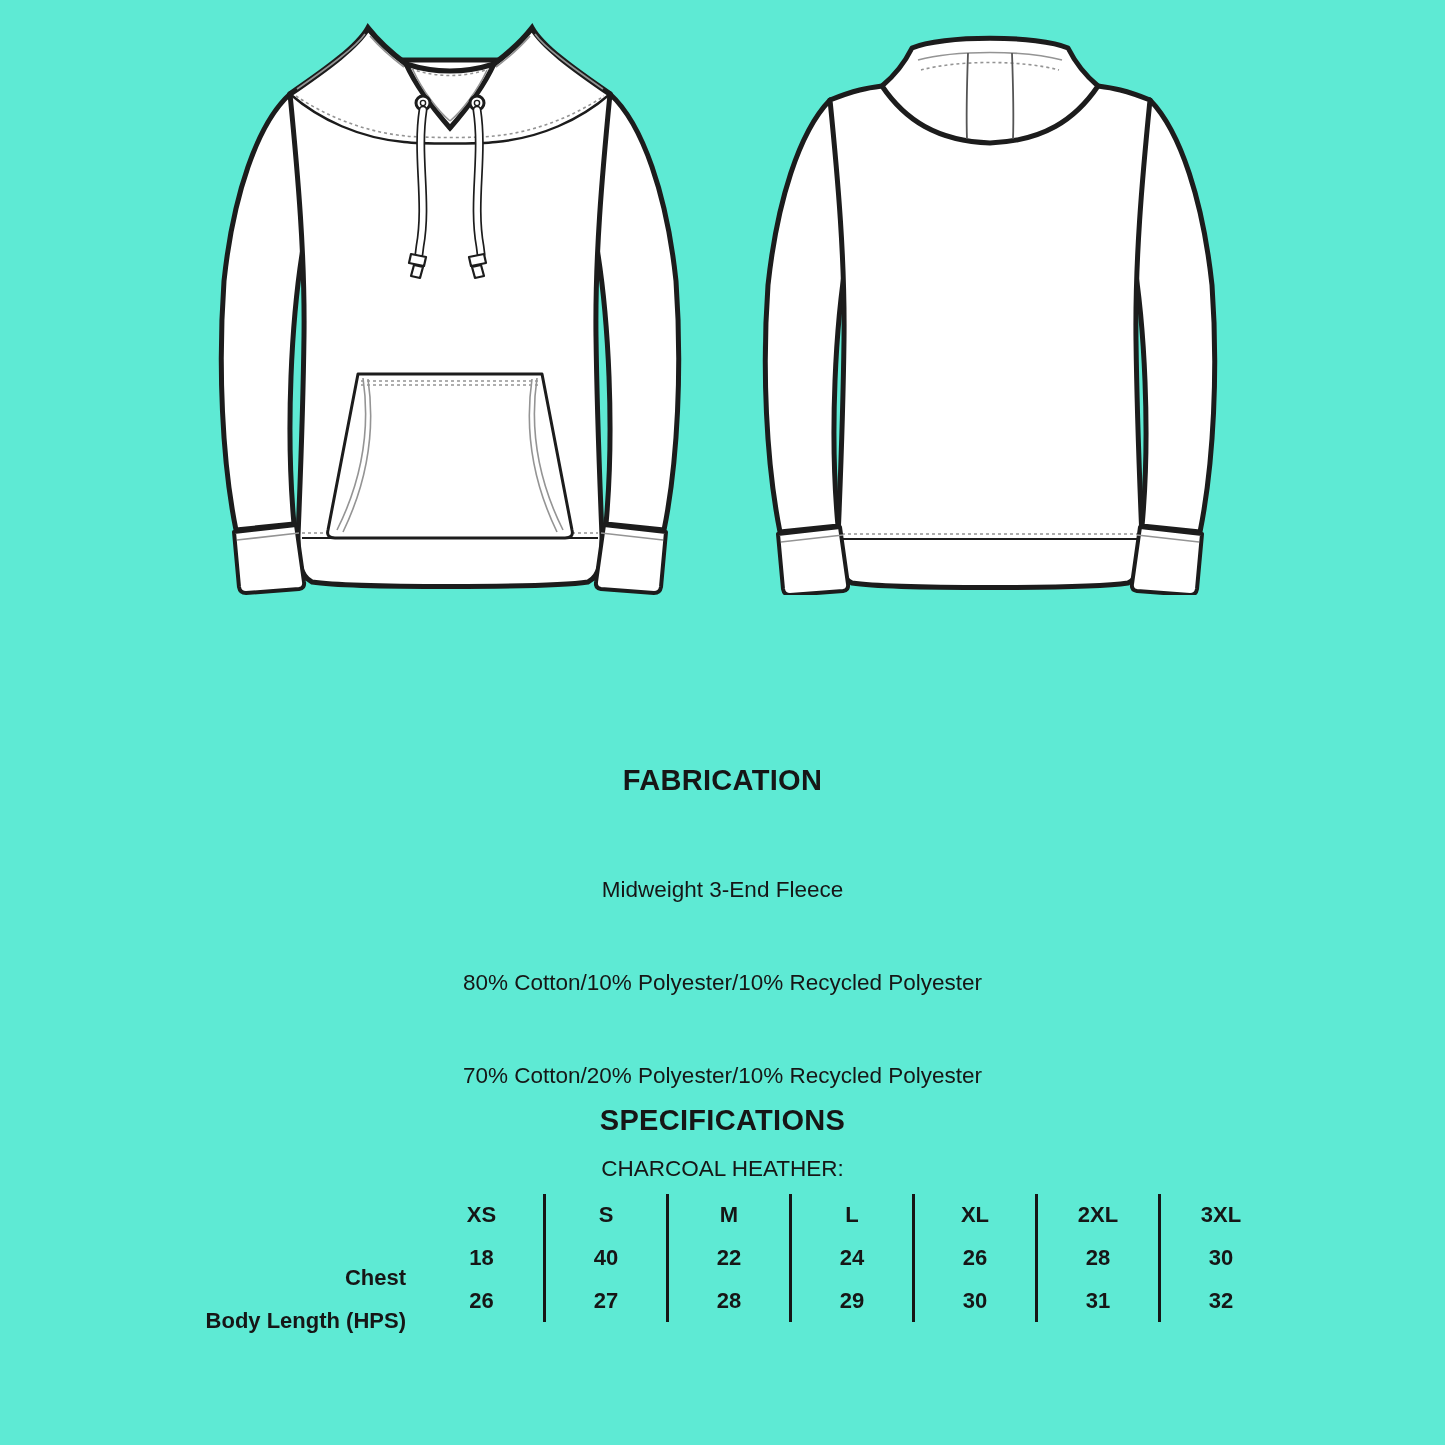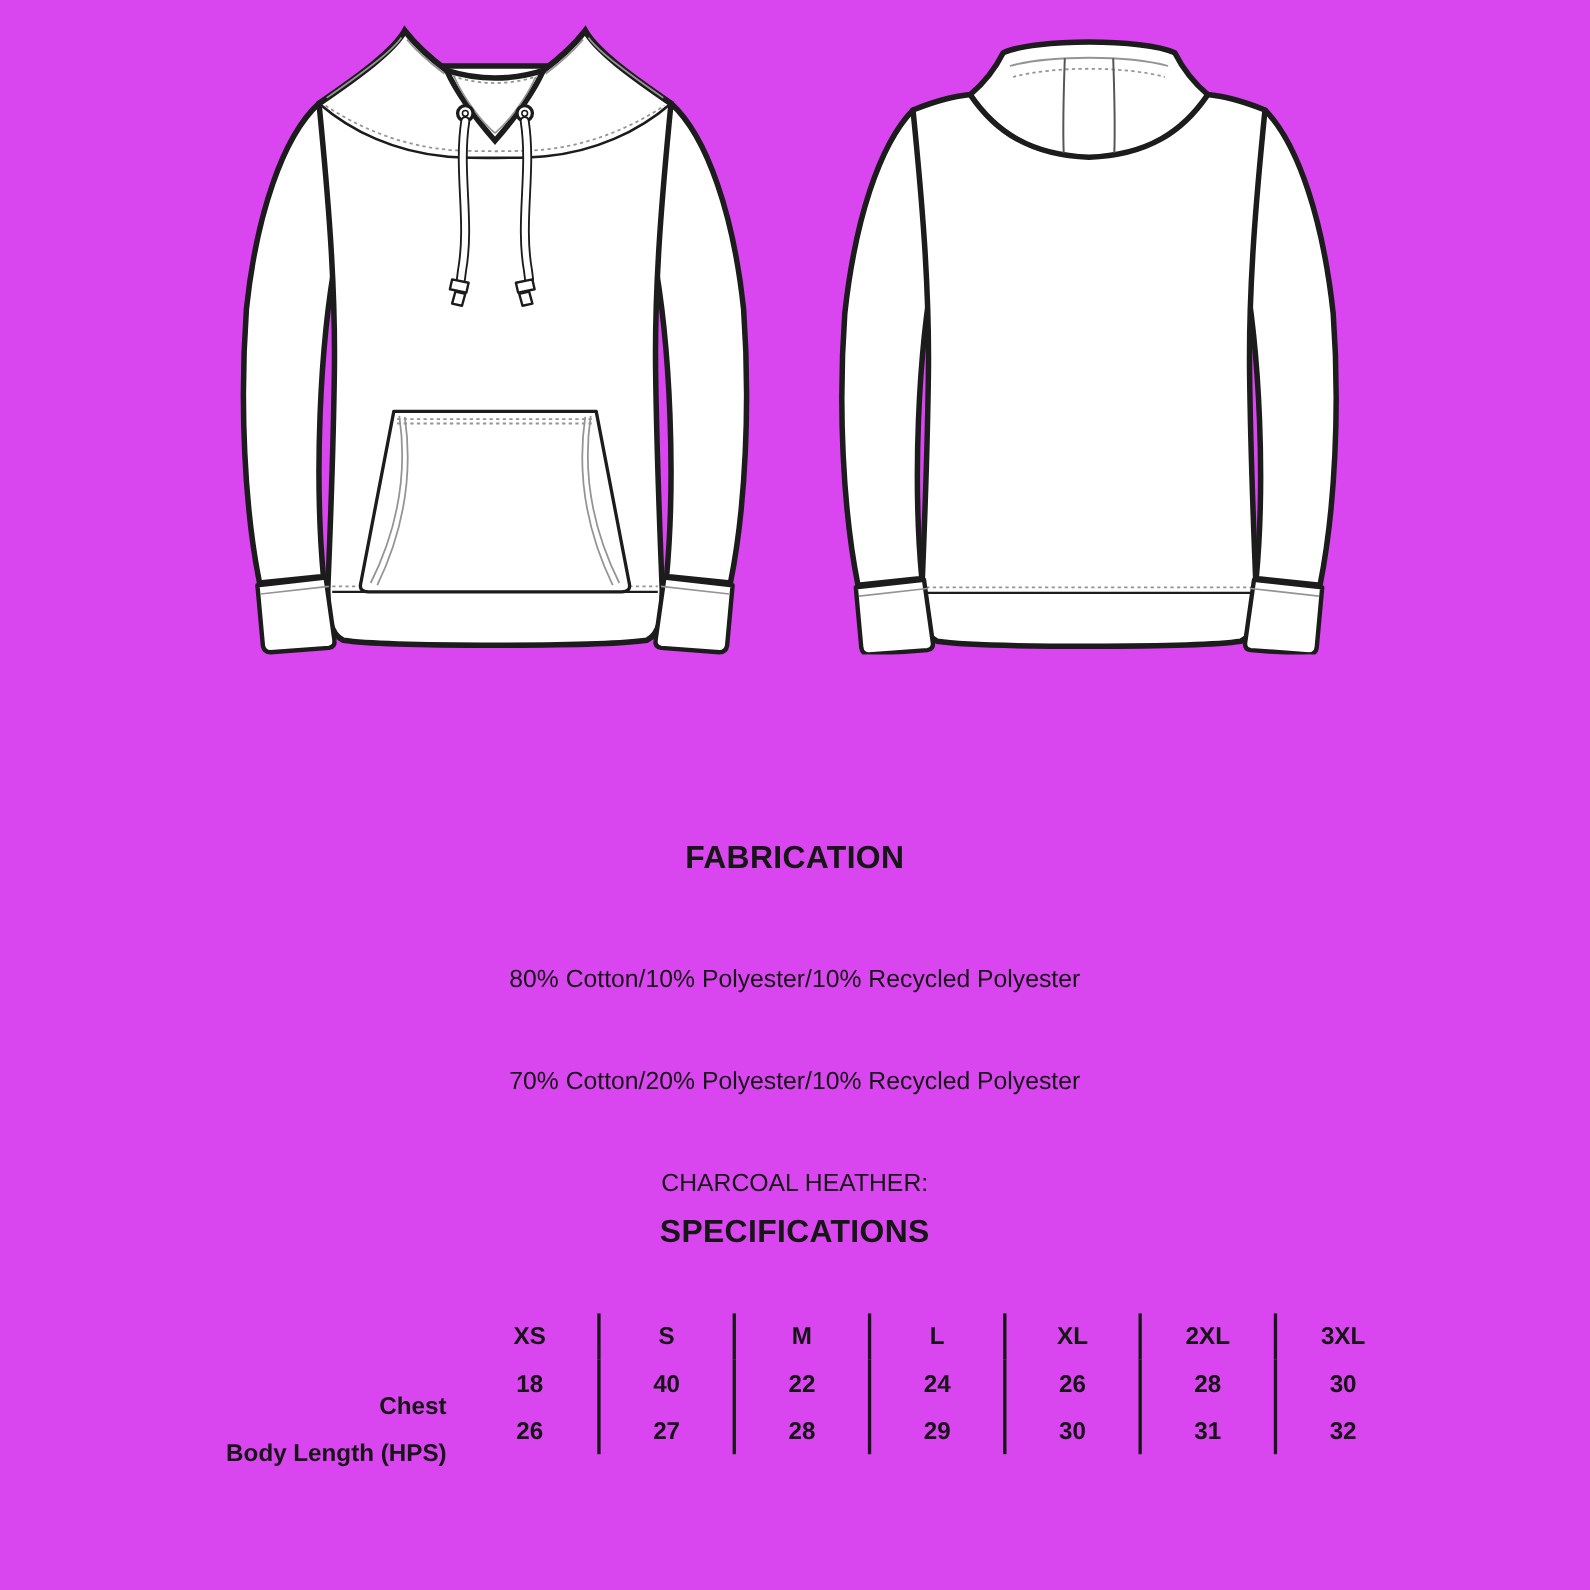--- a/index.html
+++ b/index.html
@@ -1,17 +1,17 @@
 <!DOCTYPE html>
 <html><head>
 <meta charset="utf-8">
 <style>
   html,body{margin:0;padding:0;background:#fff;}
   #page{
-    position:relative;width:1445px;height:1445px;background:#d946ef;
+    position:relative;width:1445px;height:1445px;background:#5eead4;
     font-family:"Liberation Sans","DejaVu Sans",sans-serif;color:#161616;overflow:hidden;
   }
   .abs{position:absolute;}
   .centered{left:0;width:100%;text-align:center;}
   .h1{font-size:29px;font-weight:700;letter-spacing:.3px;}
   .bodytext{font-size:22.5px;line-height:31px;white-space:pre;}
   .subhead{font-size:22.5px;}
   
   #size-table{
     position:absolute;top:1194px;left:180px;
@@ -112,20 +112,21 @@
       <path class="stitch" d="M 163,40 C 200,30 270,30 307,40"></path>
       <path class="stitchd" d="M 166,50 C 203,40 267,40 304,50"></path>
       <path d="M 213,33 C 212,62 211,92 212,119" fill="none" stroke="#555" stroke-width="1.8"></path>
       <path d="M 257,33 C 258,62 259,92 258,119" fill="none" stroke="#555" stroke-width="1.8"></path>
     </svg>
   </div>
 
   <div class="abs centered h1" style="top:764px;">FABRICATION</div>
 
   <div class="abs centered bodytext" style="top:812px;">
+    <div>Midweight 3-End Fleece</div>
     <div>80% Cotton/10% Polyester/10% Recycled Polyester</div>
     <div>70% Cotton/20% Polyester/10% Recycled Polyester</div>
     <div>CHARCOAL HEATHER:</div>
     
   </div>
 
   <div class="abs centered h1" style="top:1104px;">SPECIFICATIONS</div>
 
 
   <div id="size-table">

